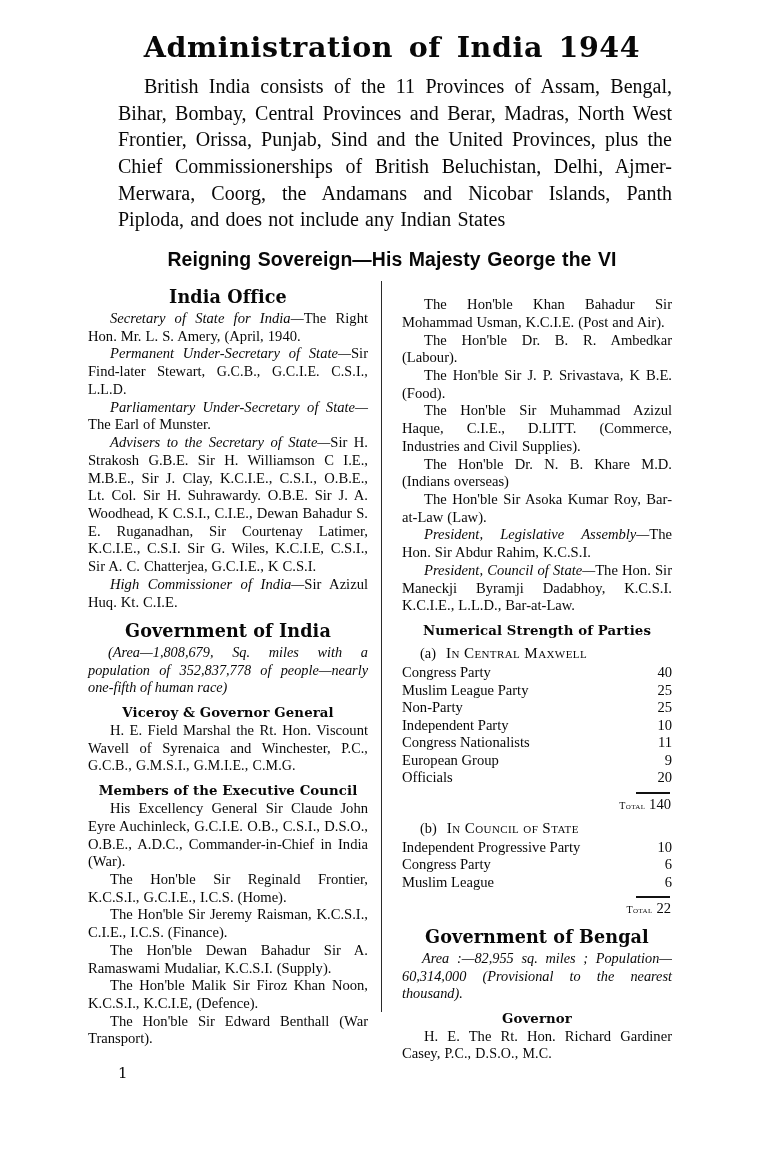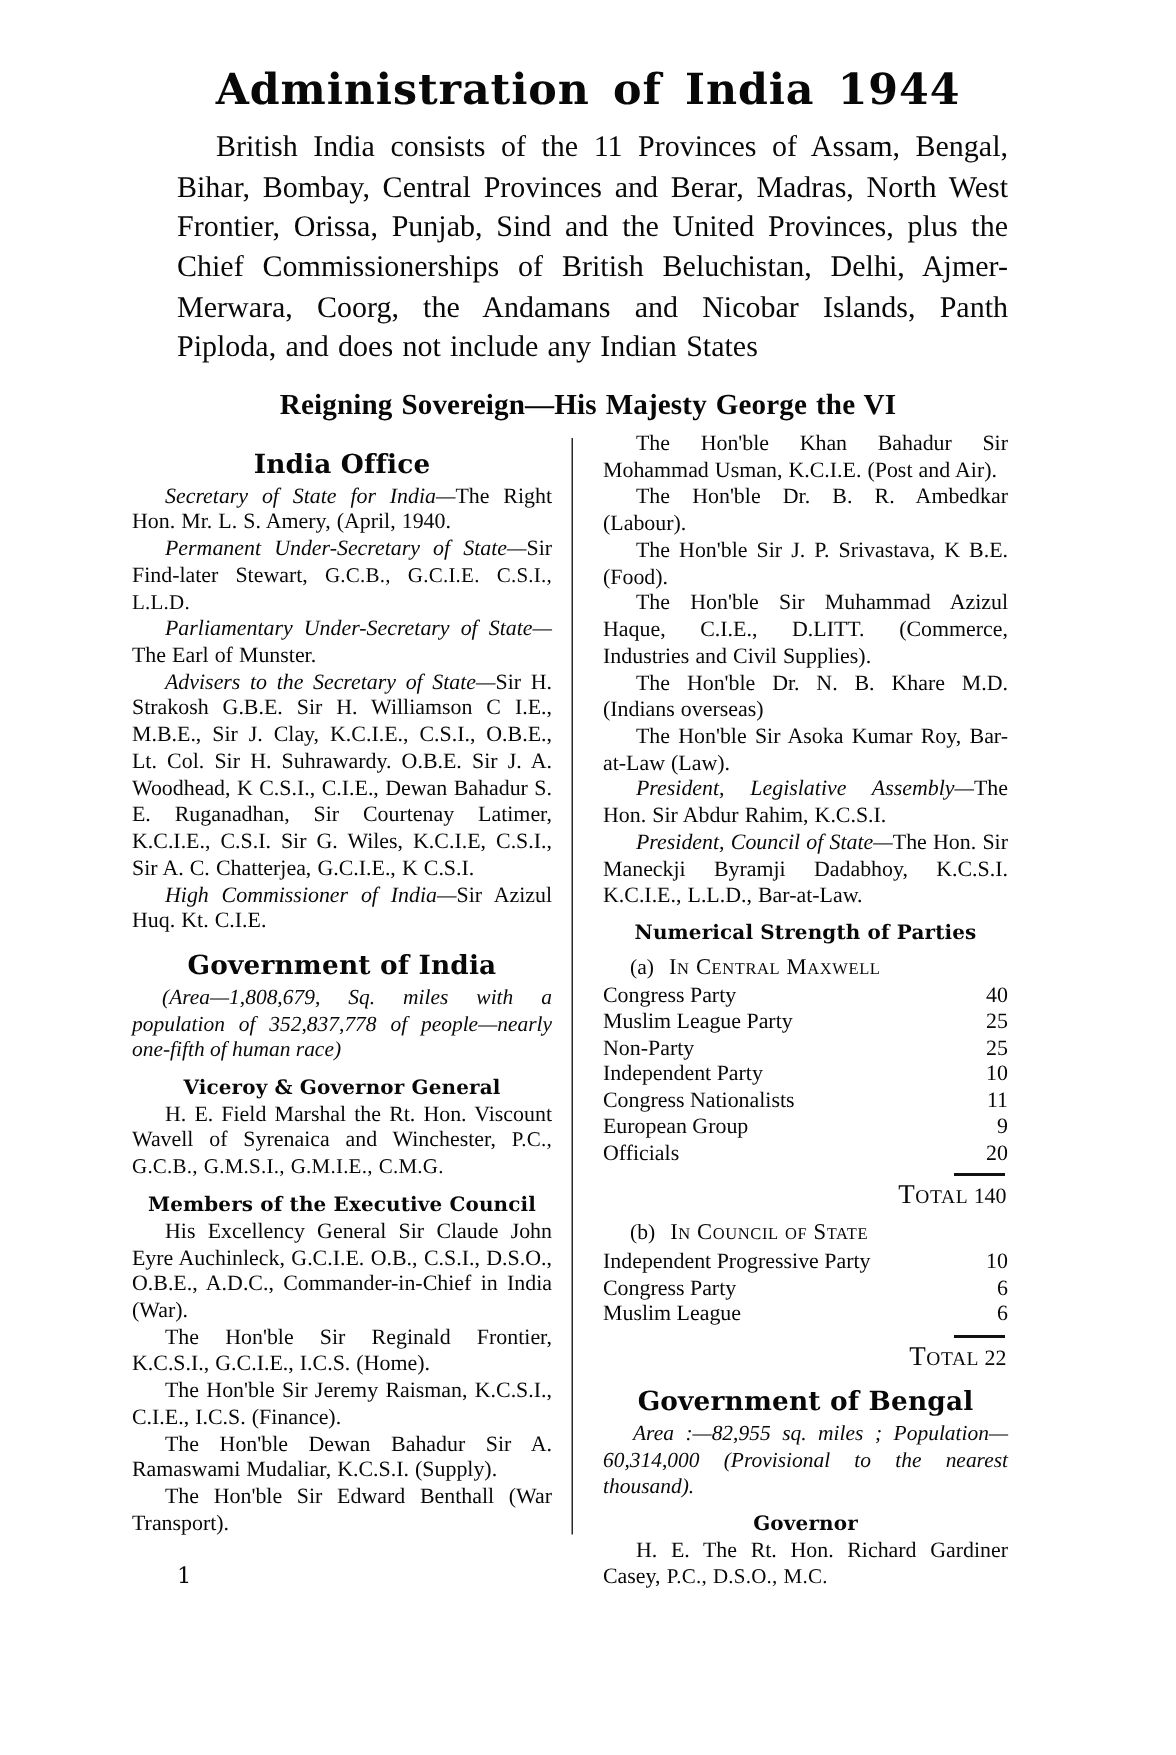--- a/index.html
+++ b/index.html
@@ -18,21 +18,21 @@
   .page {
     position: absolute;
     left: 0; top: 0;
     width: 784px;
     height: 1170px;
     background: #ffffff;
   }
   .content {
     position: absolute;
     left: 88px;
-    top: 44px;
+    top: 32px;
     width: 608px;
   }
 
   
   .masthead-title {
     font-family: "DejaVu Serif", "Liberation Serif", serif;
     font-weight: bold;
     font-size: 28.5px;
     letter-spacing: 0.6px;
     text-align: center;
@@ -44,21 +44,21 @@
     font-size: 20px;
     line-height: 1.335;
     text-align: justify;
     text-align-last: left;
     margin: 0 24px 0 30px;
     word-spacing: 1.2px;
   }
   .masthead-intro .indent-first { padding-left: 26px; }
 
   .sovereign {
-    font-family: Liberation Serif, serif;
+    font-family: Liberation Sans, sans-serif;
     font-weight: bold;
     font-size: 19.4px;
     text-align: center;
     margin: 15px 0 6px 0;
     letter-spacing: 0.1px;
     word-spacing: 1px;
   }
 
   
   .columns {
@@ -162,21 +162,21 @@
   }
   .total-line {
     text-align: right;
     font-size: 14.6px;
     margin: 1px 0 0 0;
     padding-right: 1px;
   }
   .total-line .tword {
     font-variant: small-caps;
     letter-spacing: 0.4px;
-    font-size: 18px;
+    font-size: 10px;
   }
 
   .pagenum {
     font-size: 15px;
     margin: 16px 0 0 30px;
     font-family: "DejaVu Serif", "Liberation Serif", serif;
   }
 </style>
 </head>
 <body>
@@ -214,20 +214,21 @@
         <h3 class="sub">Viceroy &amp; Governor General</h3>
 
         <p class="entry"><span>H. E. Field Marshal the Rt. Hon. Viscount Wavell of Syrenaica and Winchester,</span> <span class="sc">P.C., G.C.B., G.M.S.I., G.M.I.E., C.M.G.</span></p>
 
         <h3 class="sub">Members of the Executive Council</h3>
 
         <p class="entry">His Excellency General Sir Claude John Eyre Auchinleck, G.C.I.E. O.B., C.S.I., D.S.O., O.B.E., A.D.C., Commander-in-Chief in India (War).</p>
         <p class="entry">The Hon'ble Sir Reginald Frontier, K.C.S.I., G.C.I.E., I.C.S. (Home).</p>
         <p class="entry">The Hon'ble Sir Jeremy Raisman, K.C.S.I., C.I.E., I.C.S. (Finance).</p>
         <p class="entry">The Hon'ble Dewan Bahadur Sir A. Ramaswami Mudaliar, K.C.S.I. (Supply).</p>
+        <p class="entry">The Hon'ble Malik Sir Firoz Khan Noon, K.C.S.I., K.C.I.E, (Defence).</p>
         <p class="entry">The Hon'ble Sir Edward Benthall (War Transport).</p>
 
         <div class="pagenum">1</div>
       </div>
 
       <div class="col col-right">
 
         <p class="entry">The Hon'ble Khan Bahadur Sir Mohammad Usman, K.C.I.E. (Post and Air).</p>
         <p class="entry">The Hon'ble Dr. B. R. Ambedkar (Labour).</p>
         <p class="entry">The Hon'ble Sir J. P. Srivastava, K B.E. (Food).</p>

